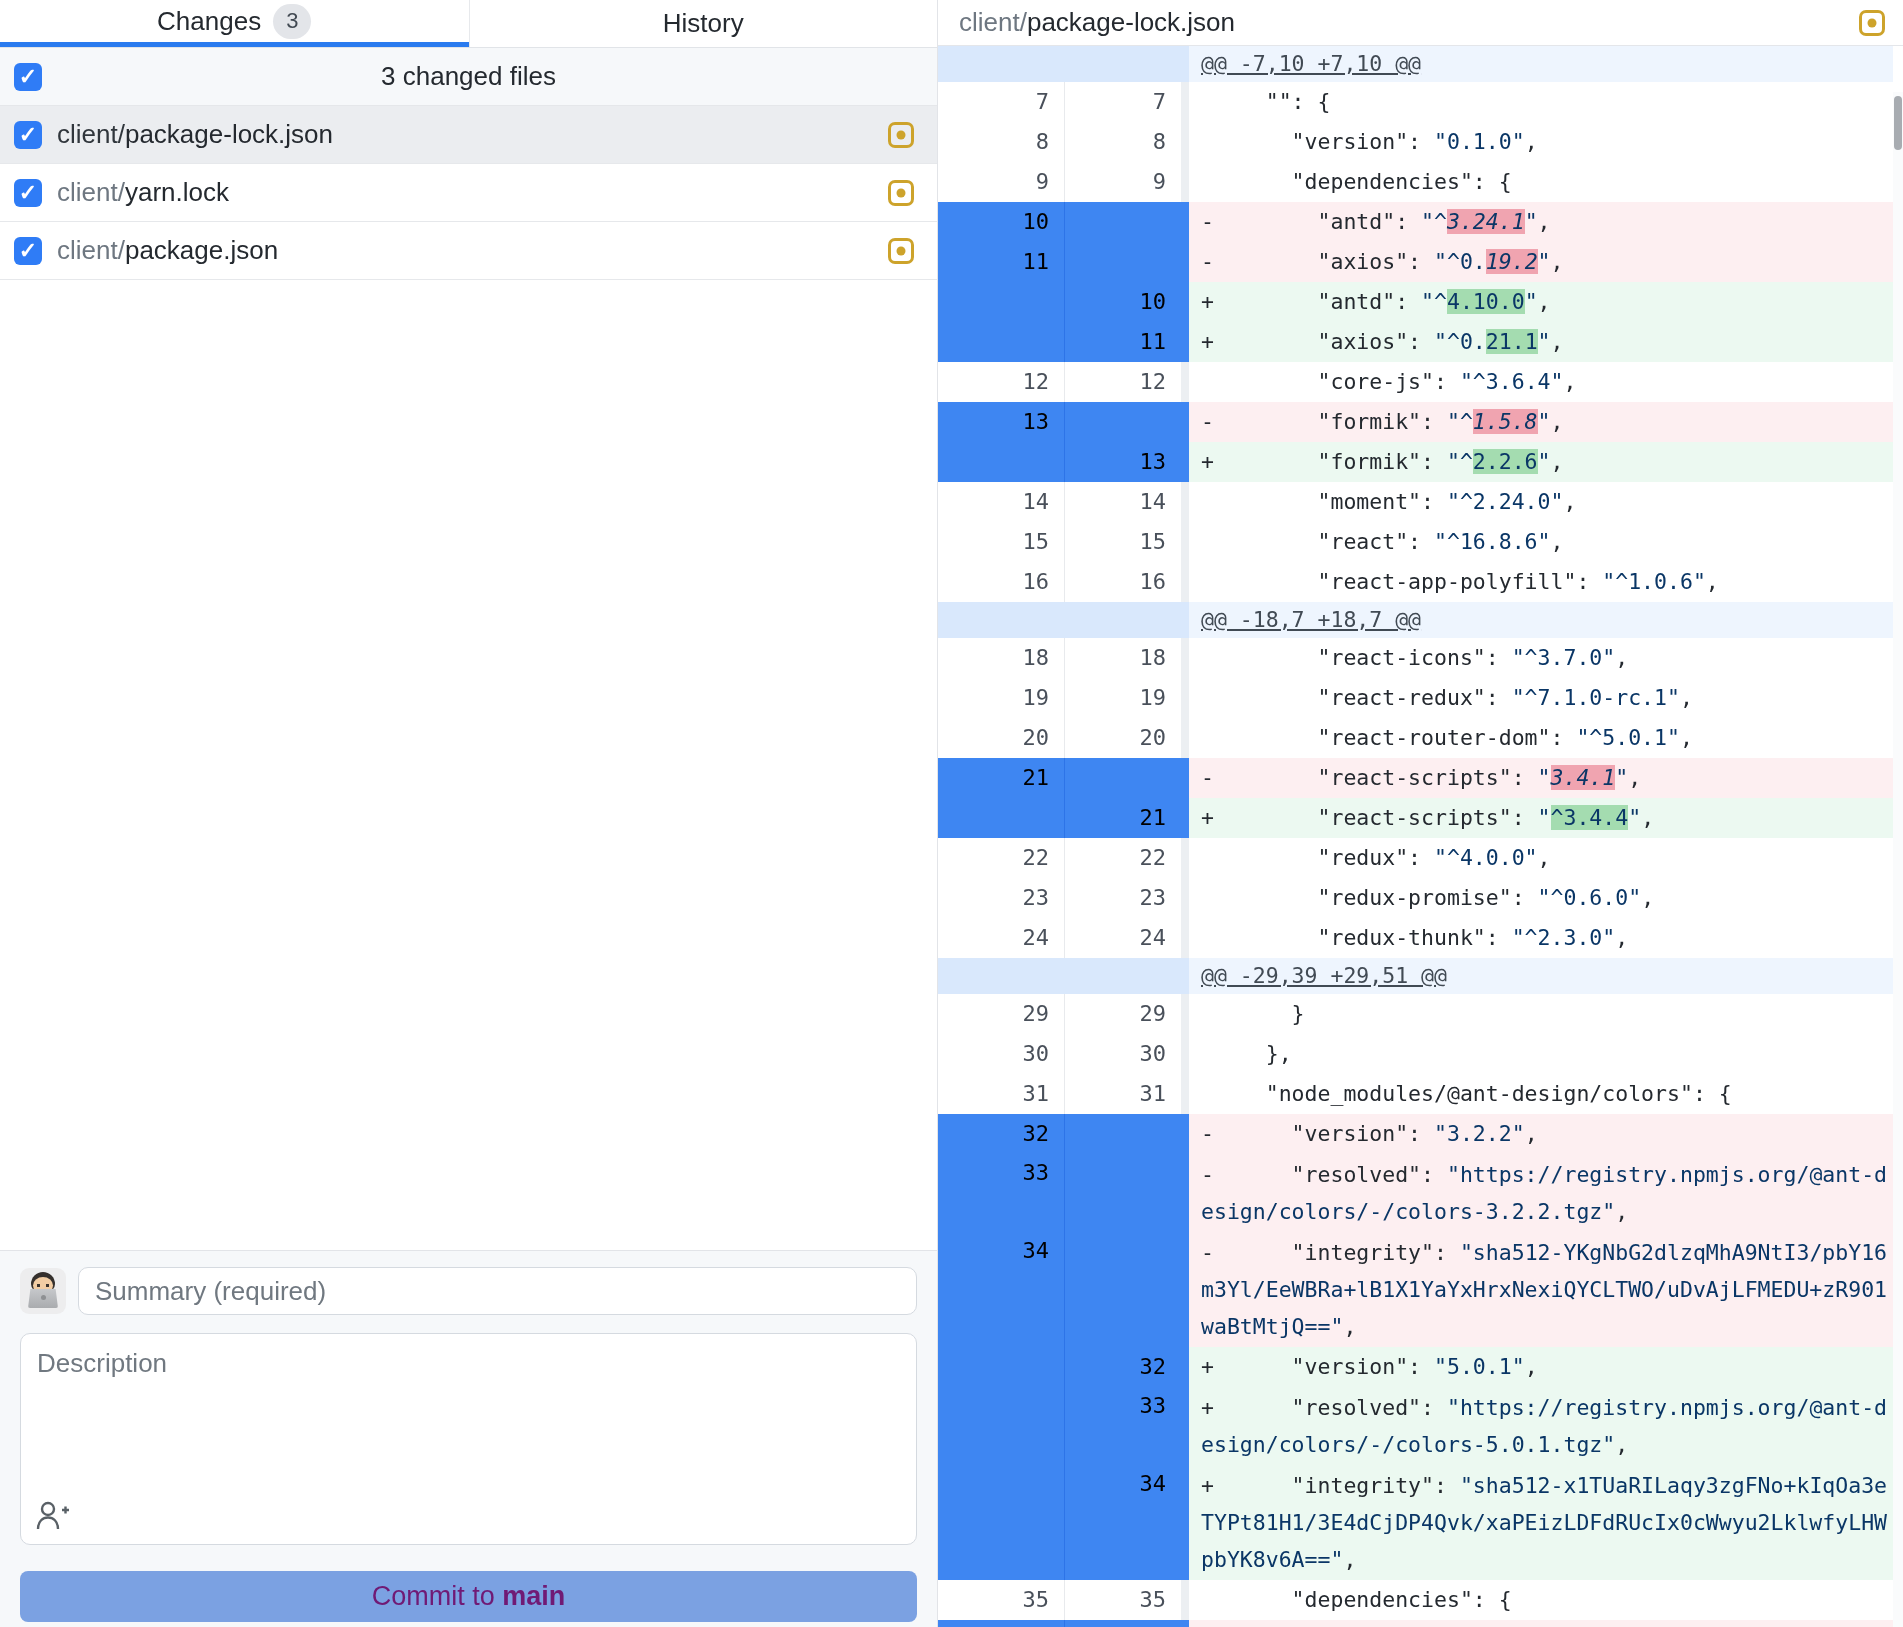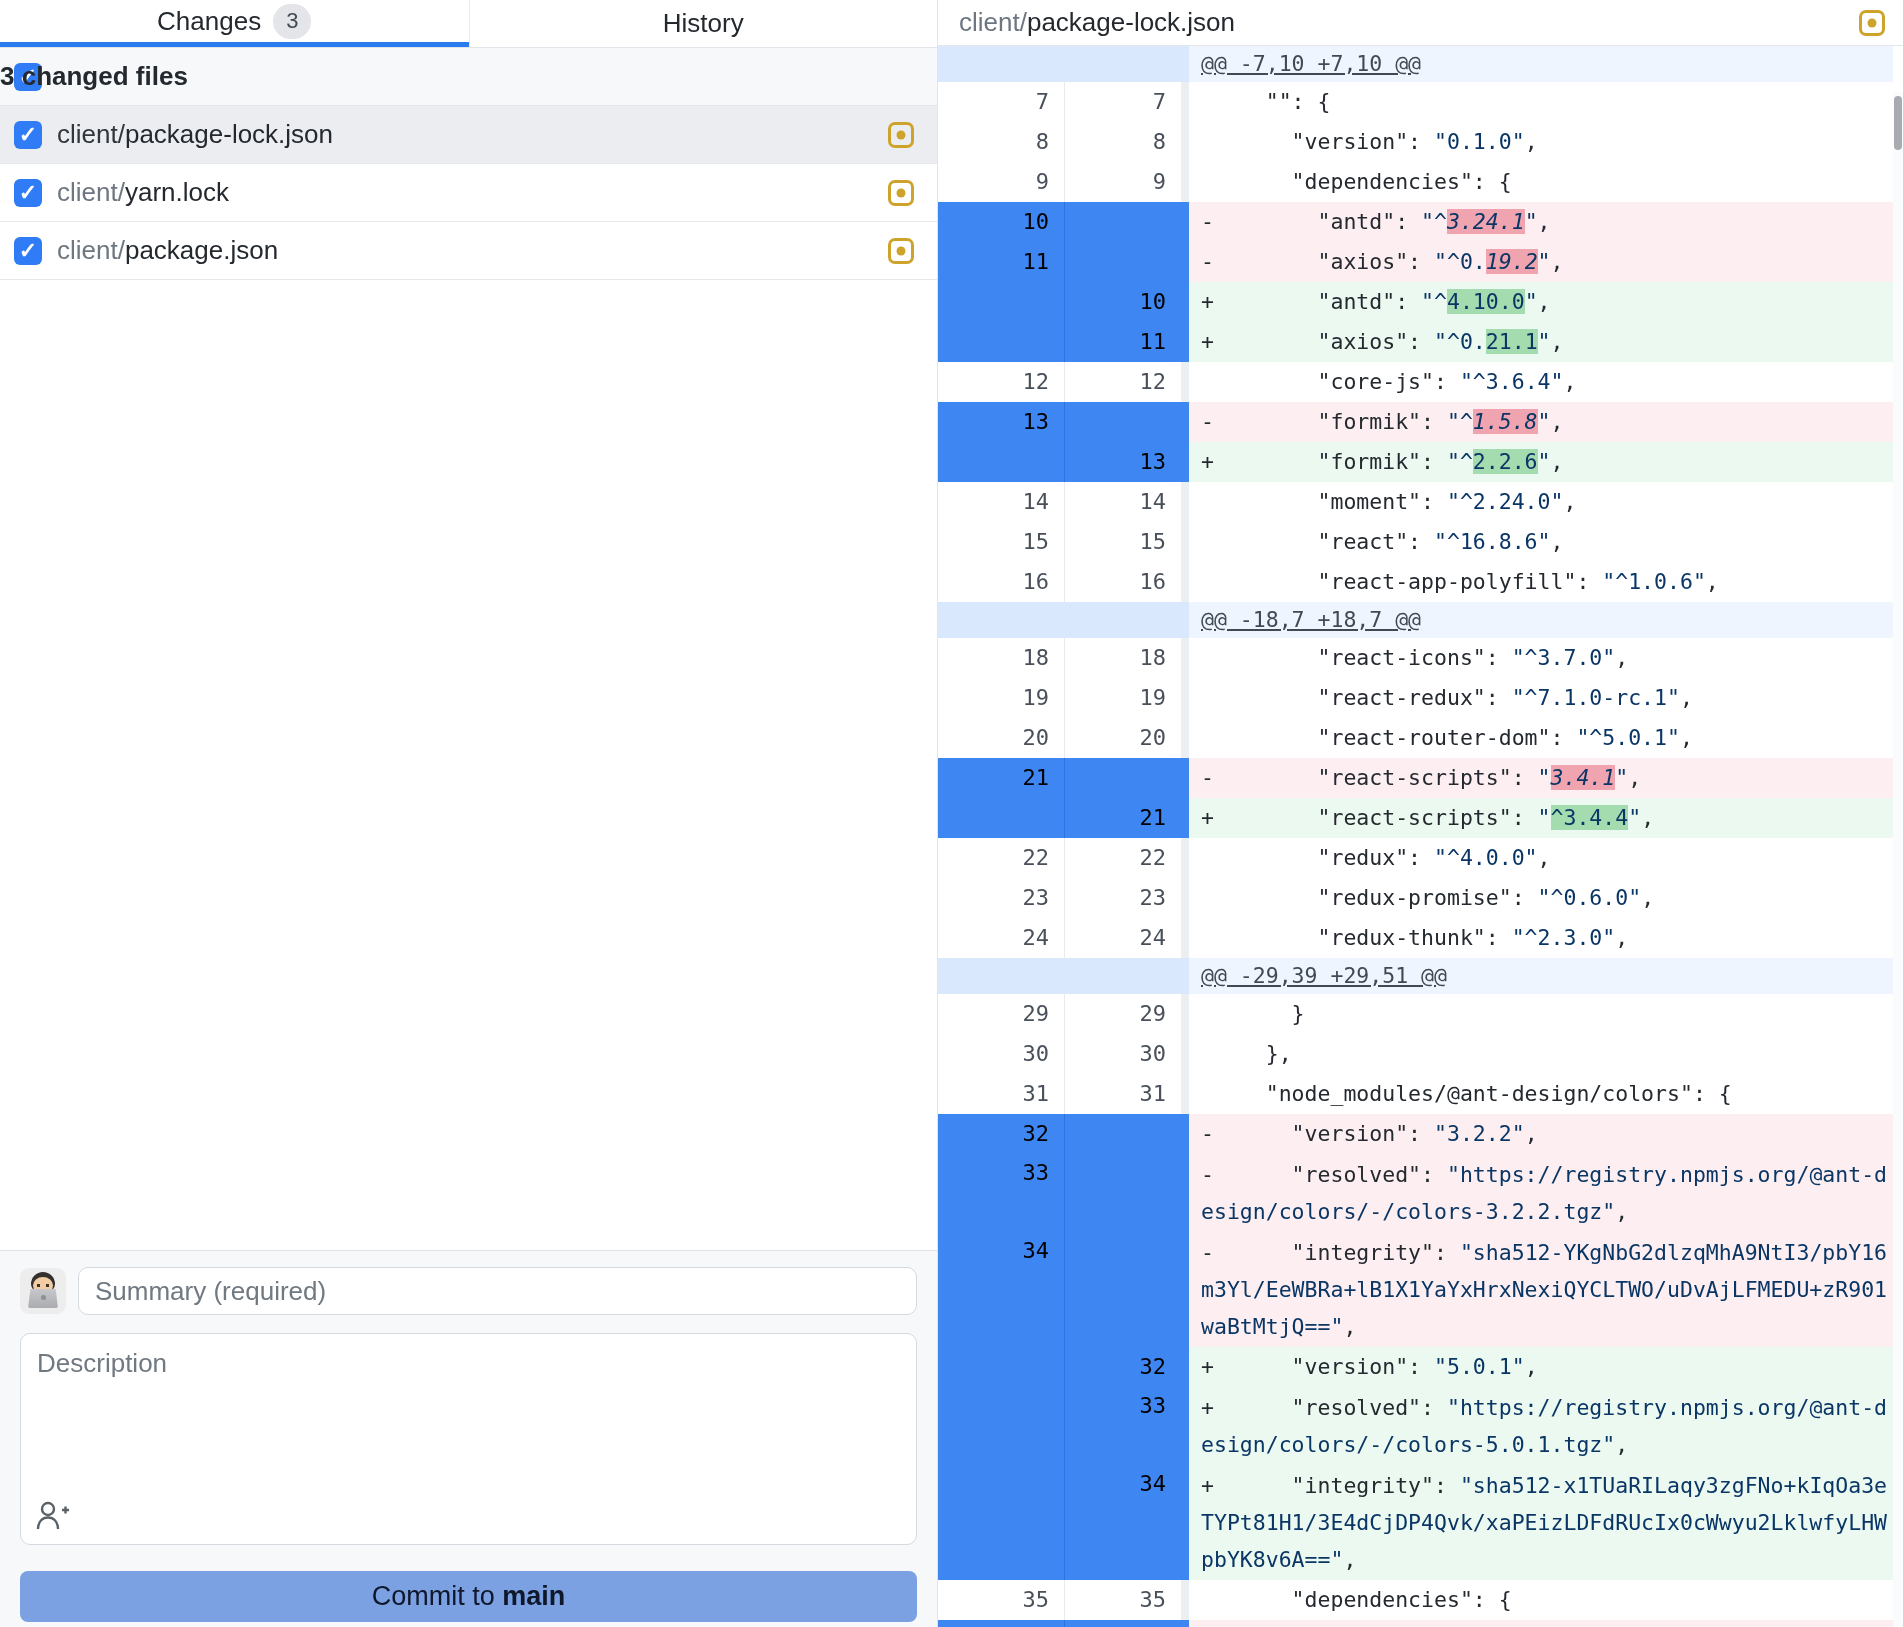--- a/index.html
+++ b/index.html
@@ -17,22 +17,22 @@
   .tab { width:50%; display:flex; align-items:center; justify-content:center;
     font-size:26px; color:#24292f; background:#fff; position:relative; cursor:default; }
   .tab + .tab { border-left:1px solid #e7e9ec; }
   .tab.active { border-bottom:5px solid #2a7bef; }
   .badge { margin-left:12px; background:#e3e5e9; color:#424a53; border-radius:999px;
     font-size:22px; line-height:1; padding:6px 13px 7px; }
 
   
   .files-header { height:58px; display:flex; align-items:center; position:relative;
     background:#f6f8fa; border-bottom:1px solid #e5e7ea; }
-  .files-header .hdr-label { position:absolute; left:0; right:0; text-align:left;
-    font-size:26px; color:#24292f;font-weight:bold; }
+  .files-header .hdr-label { position:absolute; left:0; right:0; text-align:center;
+    font-size:26px; color:#24292f; }
   .checkbox { width:28px; height:28px; min-width:28px; border-radius:6px; background:#2f7cf6;
     margin-left:14px; position:relative; }
   .checkbox::after { content:"✓"; position:absolute; left:0; top:0; width:28px; height:28px;
     color:#fff; font-size:22px; font-weight:bold; line-height:28px; text-align:center; }
   .file-row { height:58px; display:flex; align-items:center; border-bottom:1px solid #e6e8eb;
     background:#fff; }
   .file-row.selected { background:#ebedf0; }
   .file-label { margin-left:15px; font-size:26px; color:#24292f; white-space:nowrap;
     overflow:hidden; flex:1; }
   .file-label .prefix { color:#6e7781; }
@@ -64,21 +64,21 @@
     font-family:"Liberation Sans", sans-serif; outline:none; }
   .summary-input::placeholder { color:#707880; }
   .desc-box { position:relative; margin-top:18px; height:212px; background:#fff;
     border:1px solid #d5dae0; border-radius:10px; }
   .desc-box textarea { width:100%; height:100%; border:none; background:transparent;
     resize:none; outline:none; font-size:26px; padding:14px 16px;
     font-family:"Liberation Sans", sans-serif; color:#24292f; }
   .desc-box textarea::placeholder { color:#707880; }
   .coauthor { position:absolute; left:14px; bottom:12px; width:34px; height:32px; }
   .commit-btn { margin-top:26px; width:100%; height:51px; border:none; border-radius:8px;
-    background:#7ba1e2; color:#0f172a; font-size:27px; font-family:"Liberation Sans", sans-serif; }
+    background:#7ba1e2; color:#701a75; font-size:27px; font-family:"Liberation Sans", sans-serif; }
   .commit-btn b { font-weight:bold; }
 
   
   .diff-header { height:46px; min-height:46px; display:flex; align-items:center;
     border-bottom:1px solid #e4e6ea; background:#fff; padding:0 18px 0 21px; }
   .diff-path { font-size:26px; color:#24292f; flex:1; white-space:nowrap; }
   .diff-path .prefix { color:#6e7781; }
 
   
   .diff-body { position:relative; flex:1; overflow:hidden; background:#fff;

